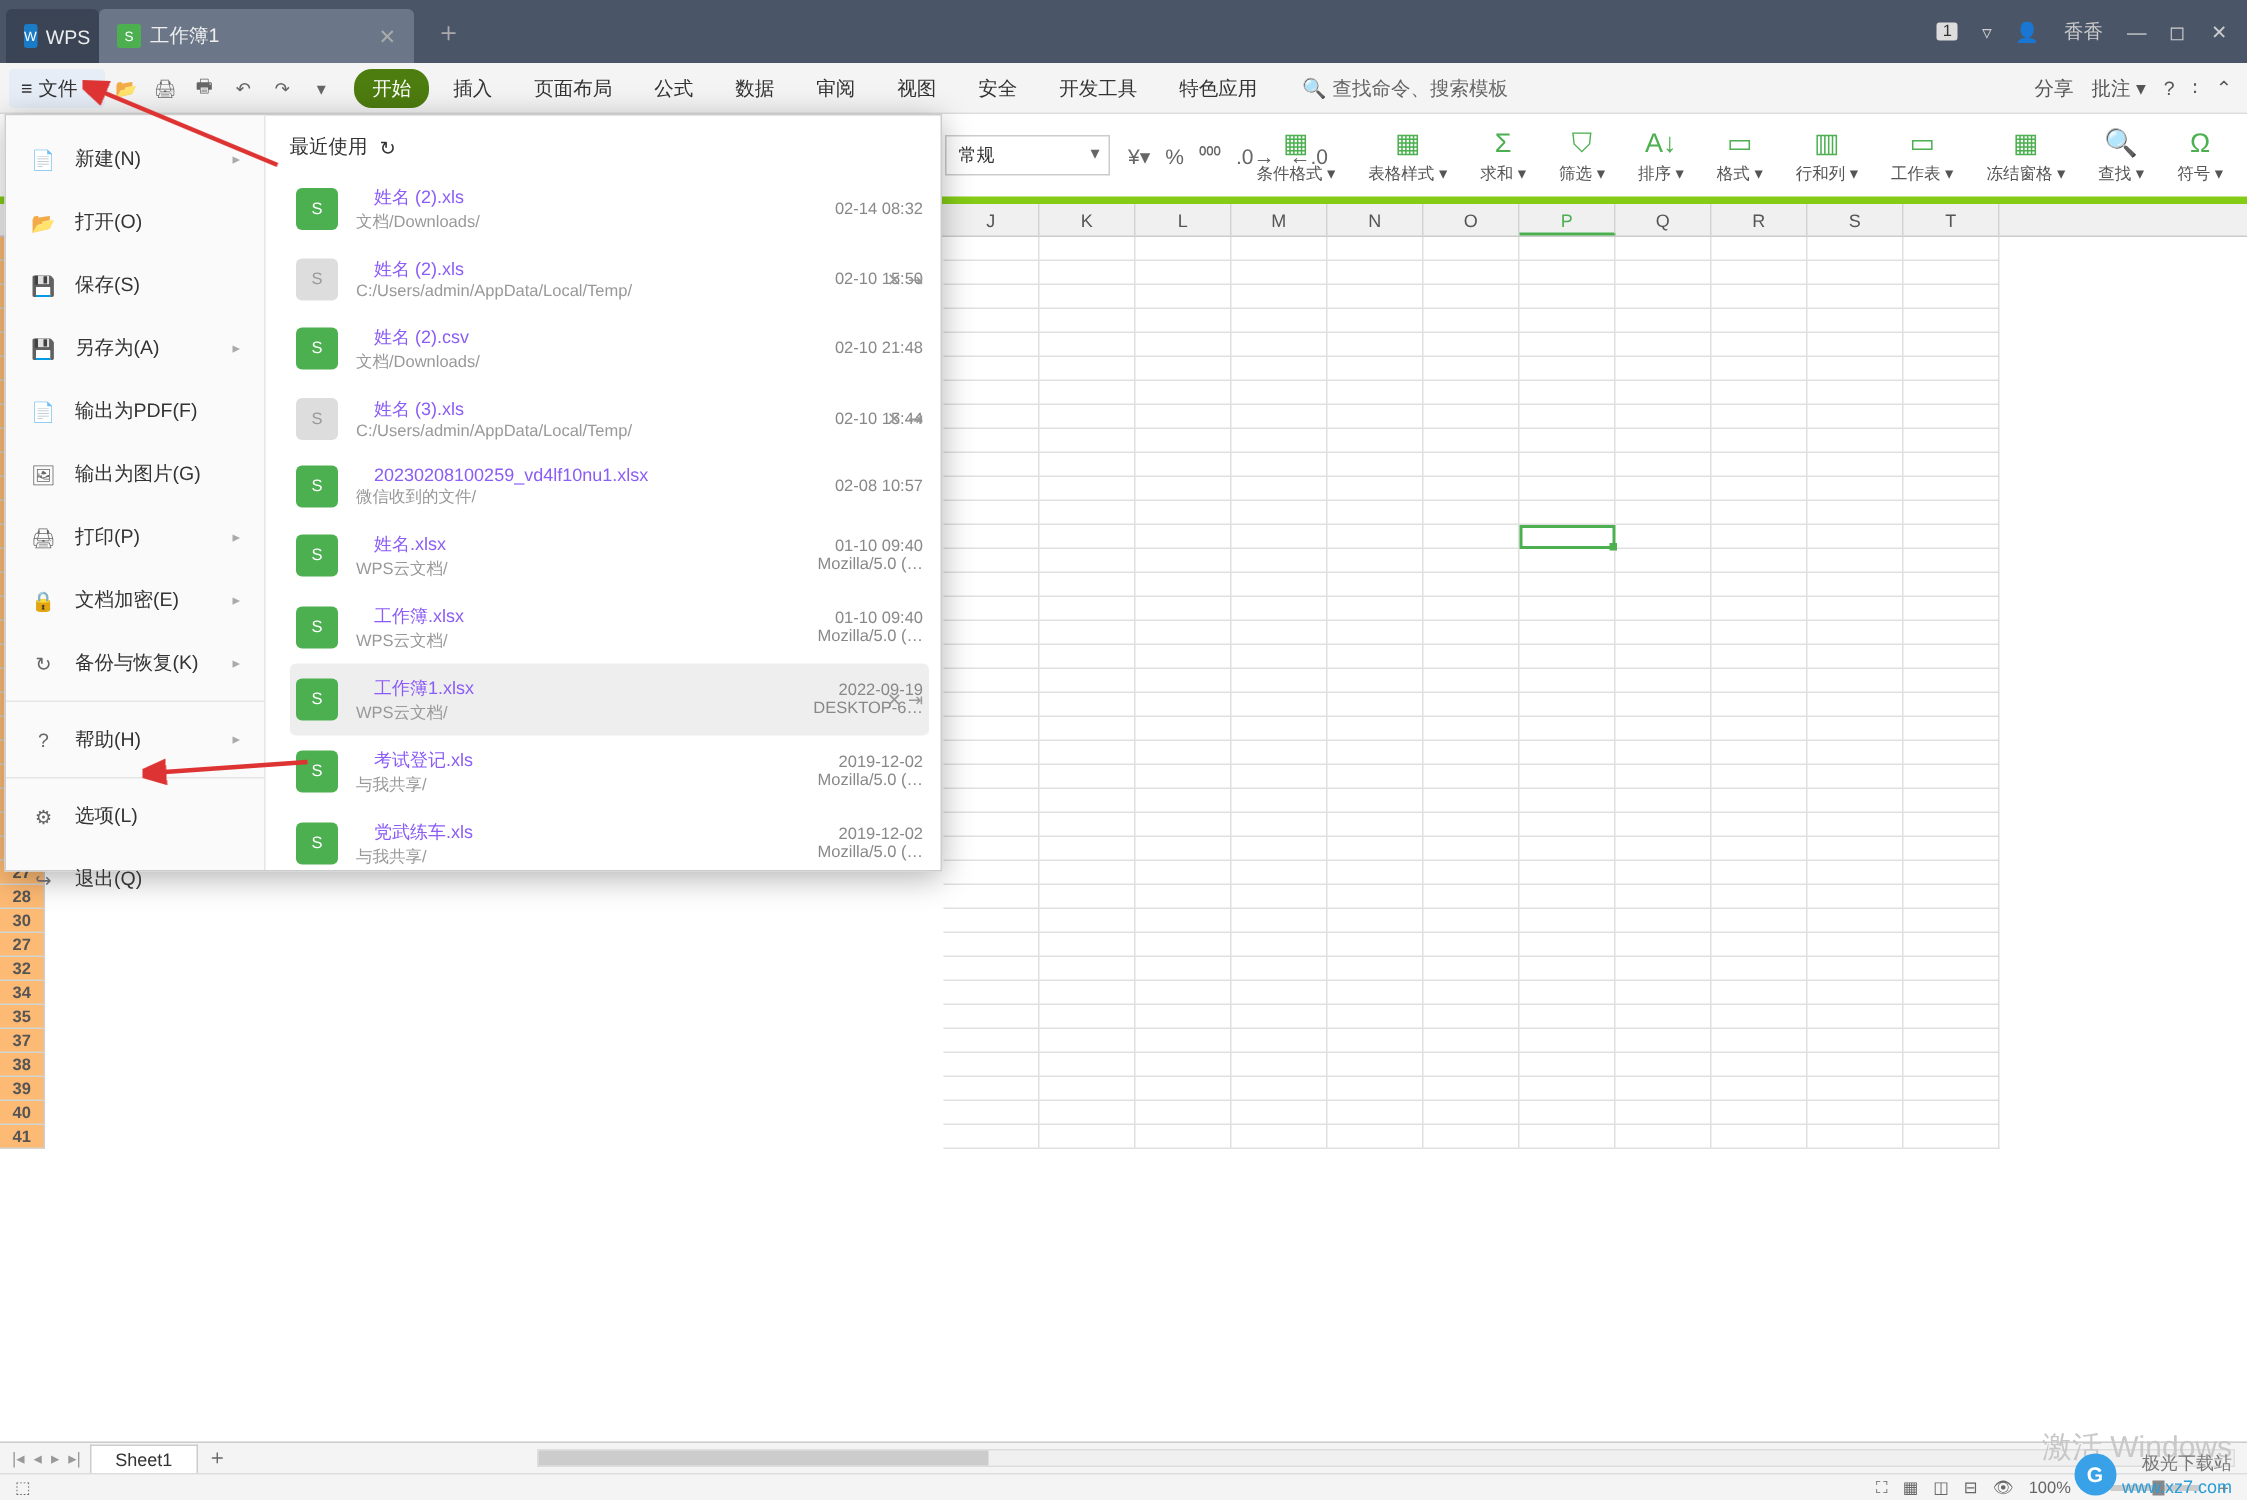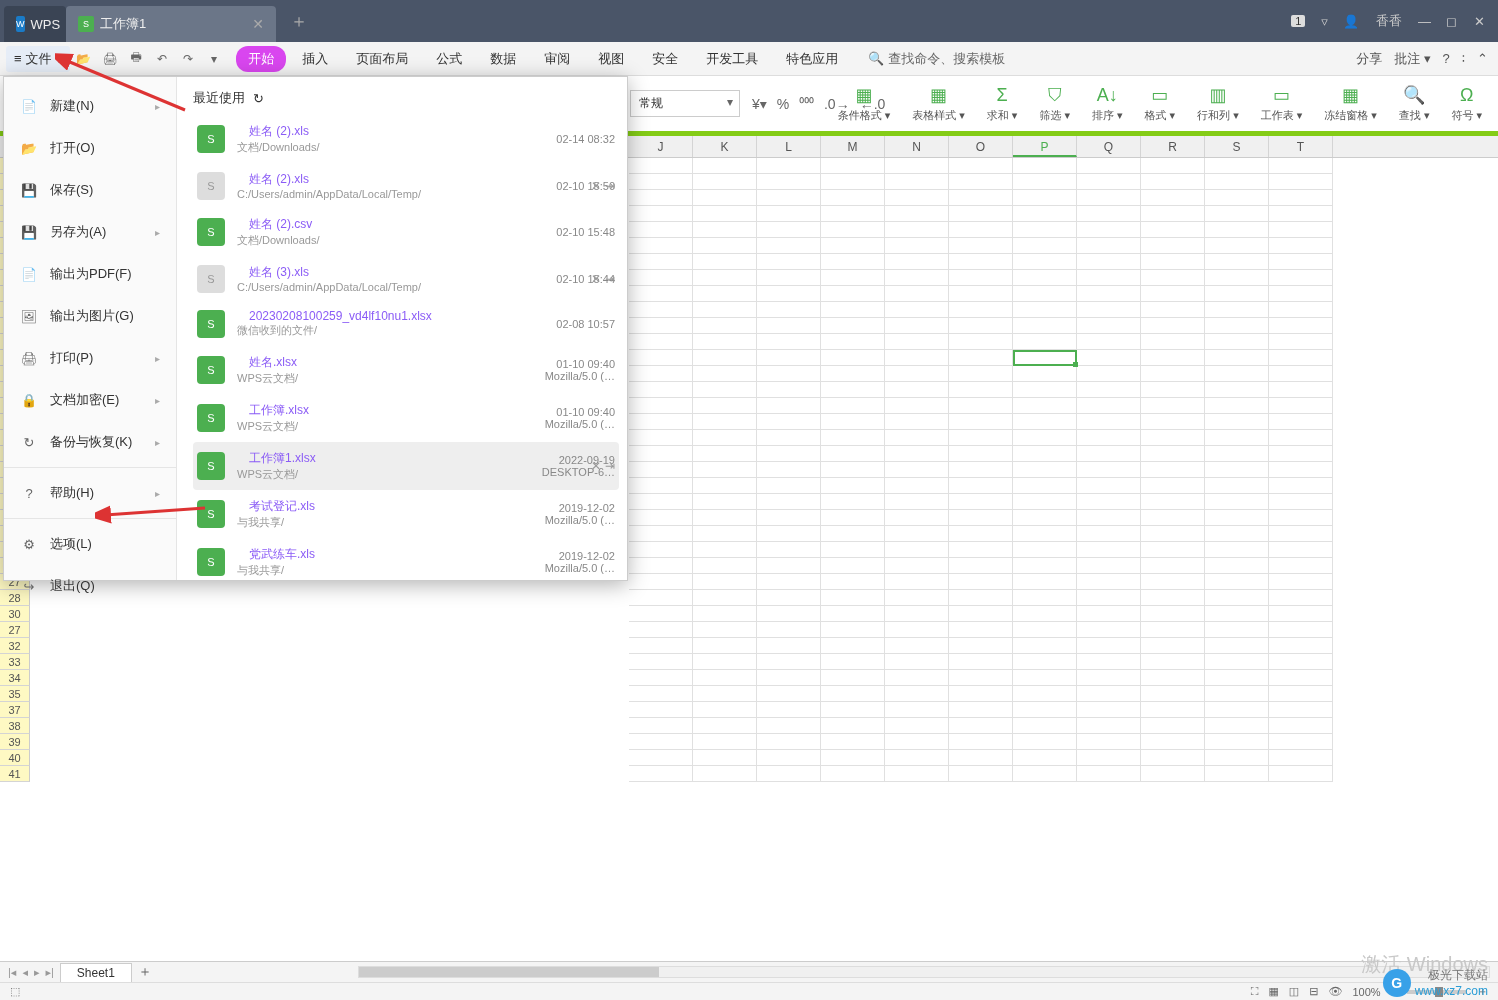--- a/index.html
+++ b/index.html
@@ -19,21 +19,21 @@
 .win-controls { display: flex; gap: 14px; }
 .win-btn { width: 14px; color: #ccc; cursor: pointer; }
 
 
 .ribbon { height: 34px; background: #f4f4f4; border-bottom: 1px solid #ddd; display: flex; align-items: center; padding: 0 6px; gap: 2px; position: relative; }
 .ribbon-left { display: flex; align-items: center; gap: 2px; }
 .file-btn { display: flex; align-items: center; gap: 4px; padding: 4px 8px; background: #e6edf7; border-radius: 3px; cursor: pointer; font-size: 13px; }
 .qa-btn { width: 24px; height: 24px; display: flex; align-items: center; justify-content: center; color: #666; cursor: pointer; }
 .ribbon-tabs { display: flex; gap: 4px; margin-left: 8px; }
 .ribbon-tab { padding: 4px 12px; cursor: pointer; font-size: 13px; border-radius: 12px; }
-.ribbon-tab.active { background: #d946ef; color: #fff; }
+.ribbon-tab.active { background: #4d7c0f; color: #fff; }
 .ribbon-search { display: flex; align-items: center; gap: 4px; color: #666; margin-left: 16px; font-size: 13px; }
 .ribbon-right { position: absolute; right: 10px; display: flex; gap: 12px; align-items: center; color: #555; font-size: 13px; }
 
 
 .formatbar { height: 60px; border-bottom: 5px solid #84cc16; display: flex; align-items: center; padding: 0 16px; position: relative; }
 .format-dropdown { border: 1px solid #ccc; padding: 4px 20px 4px 8px; background: #fff; min-width: 110px; position: relative; font-size: 12px; margin-right: 6px; }
 .format-dropdown::after { content: "▾"; position: absolute; right: 6px; color: #666; }
 .format-icons { display: flex; gap: 10px; align-items: center; color: #666; font-size: 14px; }
 .formatbar-right { position: absolute; right: 10px; display: flex; gap: 10px; }
 .fb-group { display: flex; flex-direction: column; align-items: center; gap: 2px; font-size: 12px; color: #555; cursor: pointer; padding: 0 6px; }
@@ -63,21 +63,21 @@
 
 .arrow-anno { position: absolute; z-index: 200; pointer-events: none; }
 
 
 .sheet { position: absolute; top: 136px; left: 0; right: 0; bottom: 39px; display: flex; flex-direction: column; }
 .col-headers { display: flex; height: 22px; border-bottom: 1px solid #ccc; background: #f0f0f0; }
 .col-head { width: 64px; text-align: center; border-right: 1px solid #d4d4d4; color: #555; font-size: 12px; line-height: 22px; }
 .col-head.sel { border-bottom: 2px solid #4caf50; color: #4caf50; }
 .grid-body { flex: 1; overflow: auto; }
 .grid-row { display: flex; height: 16px; }
-.rownum { width: 30px; background: #fef9c3; border-right: 1px solid #ccc; border-bottom: 1px solid #d4d4d4; text-align: center; color: #555; font-size: 11px; line-height: 16px; }
+.rownum { width: 30px; background: #fdba74; border-right: 1px solid #ccc; border-bottom: 1px solid #d4d4d4; text-align: center; color: #555; font-size: 11px; line-height: 16px; font-weight: bold; }
 .cell { width: 64px; border-right: 1px solid #e0e0e0; border-bottom: 1px solid #e0e0e0; }
 .cell.selected { border: 2px solid #4caf50; position: relative; }
 .cell.selected::after { content:""; position:absolute; right:-3px; bottom:-3px; width:5px; height:5px; background:#4caf50; }
 
 
 .sheettabs { position: absolute; bottom: 18px; left: 0; right: 0; height: 21px; background: #f4f4f4; border-top: 1px solid #ccc; display: flex; align-items: center; padding: 0 8px; gap: 6px; }
 .st-nav { color: #999; cursor: pointer; font-size: 11px; }
 .st-tab { padding: 2px 16px; background: #fff; border: 1px solid #ccc; border-bottom: none; font-size: 12px; }
 .st-add { color: #666; font-size: 14px; cursor: pointer; }
 .st-scrollbar { flex: 1; height: 12px; margin-left: 200px; background: #f0f0f0; border: 1px solid #ddd; position: relative; }
@@ -699,35 +699,20 @@
         <div class="cell"></div>
         <div class="cell"></div>
         <div class="cell"></div>
         <div class="cell"></div>
         <div class="cell"></div>
         <div class="cell"></div>
         <div class="cell"></div>
         <div class="cell"></div>
       </div>
       <div class="grid-row">
-        <div class="rownum">33</div>
-        <div style="width: 599px;"></div>
-        <div class="cell"></div>
-        <div class="cell"></div>
-        <div class="cell"></div>
-        <div class="cell"></div>
-        <div class="cell"></div>
-        <div class="cell"></div>
-        <div class="cell"></div>
-        <div class="cell"></div>
-        <div class="cell"></div>
-        <div class="cell"></div>
-        <div class="cell"></div>
-      </div>
-      <div class="grid-row">
         <div class="rownum">34</div>
         <div style="width: 599px;"></div>
         <div class="cell"></div>
         <div class="cell"></div>
         <div class="cell"></div>
         <div class="cell"></div>
         <div class="cell"></div>
         <div class="cell"></div>
         <div class="cell"></div>
         <div class="cell"></div>
@@ -919,21 +904,21 @@
             <span>⇥</span>
           </span>
         </div>
         <div class="recent-item">
           <div class="recent-icon ">S</div>
   <div class="recent-info">
     <div class="recent-name">姓名 (2).csv</div>
     <div class="recent-path">文档/Downloads/</div>
   </div>
   <div class="recent-meta">
-    <div>02-10 15:48</div>
+    <div>02-10 21:48</div>
             <div></div>
   </div>
         </div>
         <div class="recent-item">
           <div class="recent-icon dimmed">S</div>
   <div class="recent-info">
     <div class="recent-name">姓名 (3).xls</div>
     <div class="recent-path">C:/Users/admin/AppData/Local/Temp/</div>
   </div>
   <div class="recent-meta">

